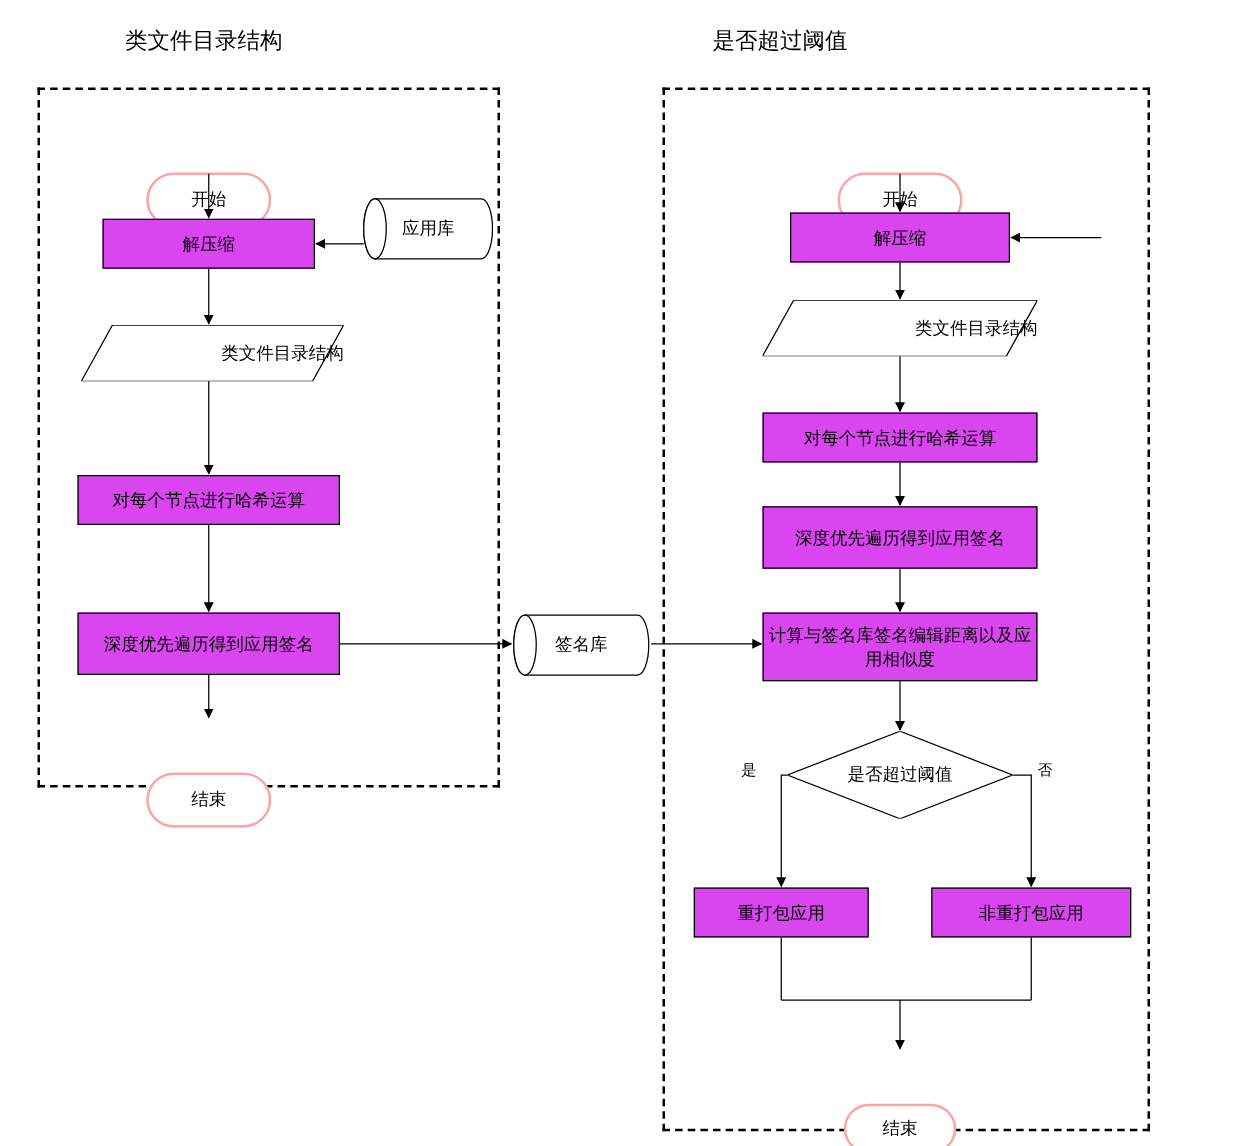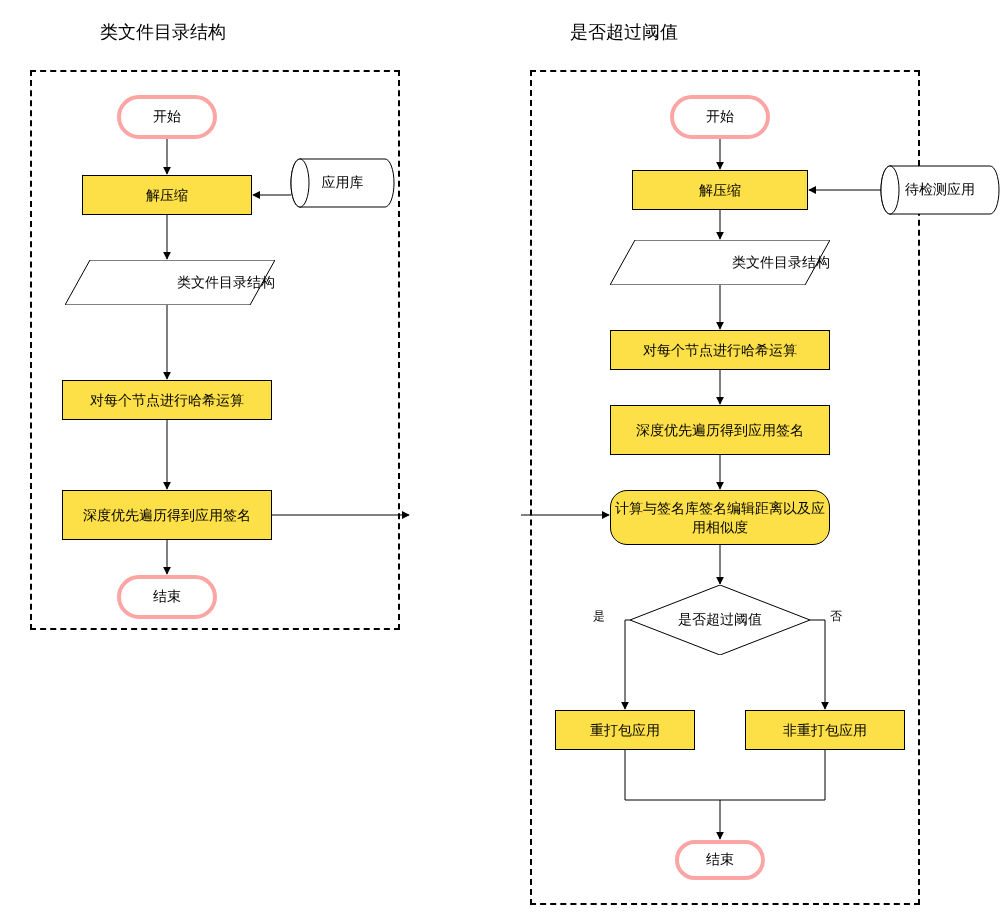--- a/index.html
+++ b/index.html
@@ -22,34 +22,35 @@
   }
   
   .dash-box {
     position: absolute;
     border: 2px dashed #000;
     box-sizing: border-box;
   }
   
   .terminator {
     position: absolute;
-    border: 4px solid #fca5a5;
+    border: 2px solid #fca5a5;
     border-radius: 22px;
     display: flex;
     align-items: center;
     justify-content: center;
     background: #fff;
     box-sizing: border-box;
     text-align: center;
+    margin-top: 43px;
   }
   
   .process {
     position: absolute;
     border: 1px solid #000;
-    background: #fde047;
+    background: #d946ef;
     display: flex;
     align-items: center;
     justify-content: center;
     text-align: center;
     box-sizing: border-box;
     padding: 4px;
     line-height: 1.3;
   }
   
   .data {
@@ -149,46 +150,46 @@
     </svg>
     <span class="label">类文件目录结构</span>
   </div>
 
   <div class="process" style="left:52px; top:370px; width:210px; height:40px;">对每个节点进行哈希运算</div>
 
   <div class="process" style="left:52px; top:480px; width:210px; height:50px;">深度优先遍历得到应用签名</div>
 
   <div class="terminator" style="left:107px; top:565px; width:100px; height:44px;">结束</div>
 
+  <div class="db" style="left:400px; top:481px; width:110px; height:50px;">
+    <svg viewBox="0 0 110 50">
+      <ellipse cx="10" cy="25" rx="9" ry="24" fill="#fff" stroke="#000"></ellipse>
+      <path d="M10 1 H100 A9 24 0 0 1 100 49 H10" fill="#fff" stroke="#000"></path>
+      <ellipse cx="10" cy="25" rx="9" ry="24" fill="#fff" stroke="#000"></ellipse>
+    </svg>
+    <span class="label">签名库</span>
+  </div>
 
   <div class="terminator" style="left:660px; top:85px; width:100px; height:44px;">开始</div>
 
   <div class="process" style="left:622px; top:160px; width:176px; height:40px;">解压缩</div>
 
-  <div class="db" style="left:870px; top:155px; width:120px; height:50px;">
-    <svg viewBox="0 0 120 50">
-      <ellipse cx="10" cy="25" rx="9" ry="24" fill="#fff" stroke="#000"></ellipse>
-      <path d="M10 1 H110 A9 24 0 0 1 110 49 H10" fill="#fff" stroke="#000"></path>
-      <ellipse cx="10" cy="25" rx="9" ry="24" fill="#fff" stroke="#000"></ellipse>
-    </svg>
-    <span class="label">待检测应用</span>
-  </div>
 
   <div class="data" style="left:600px; top:230px; width:220px; height:45px;">
     <svg viewBox="0 0 220 45" preserveAspectRatio="none">
       <polygon points="25,0 220,0 195,45 0,45" fill="#fff" stroke="#000"></polygon>
     </svg>
     <span class="label">类文件目录结构</span>
   </div>
 
   <div class="process" style="left:600px; top:320px; width:220px; height:40px;">对每个节点进行哈希运算</div>
 
   <div class="process" style="left:600px; top:395px; width:220px; height:50px;">深度优先遍历得到应用签名</div>
 
-  <div class="process" style="left:600px; top:480px; width:220px; height:55px;border-radius:17px;">计算与签名库签名编辑距离以及应用相似度</div>
+  <div class="process" style="left:600px; top:480px; width:220px; height:55px;">计算与签名库签名编辑距离以及应用相似度</div>
 
   <div class="decision" style="left:620px; top:575px; width:180px; height:70px;">
     <svg viewBox="0 0 180 70" preserveAspectRatio="none">
       <polygon points="90,0 180,35 90,70 0,35" fill="#fff" stroke="#000"></polygon>
     </svg>
     <span class="label">是否超过阈值</span>
   </div>
 
   <div class="edge-label" style="left:583px; top:598px;">是</div>
   <div class="edge-label" style="left:820px; top:598px;">否</div>

